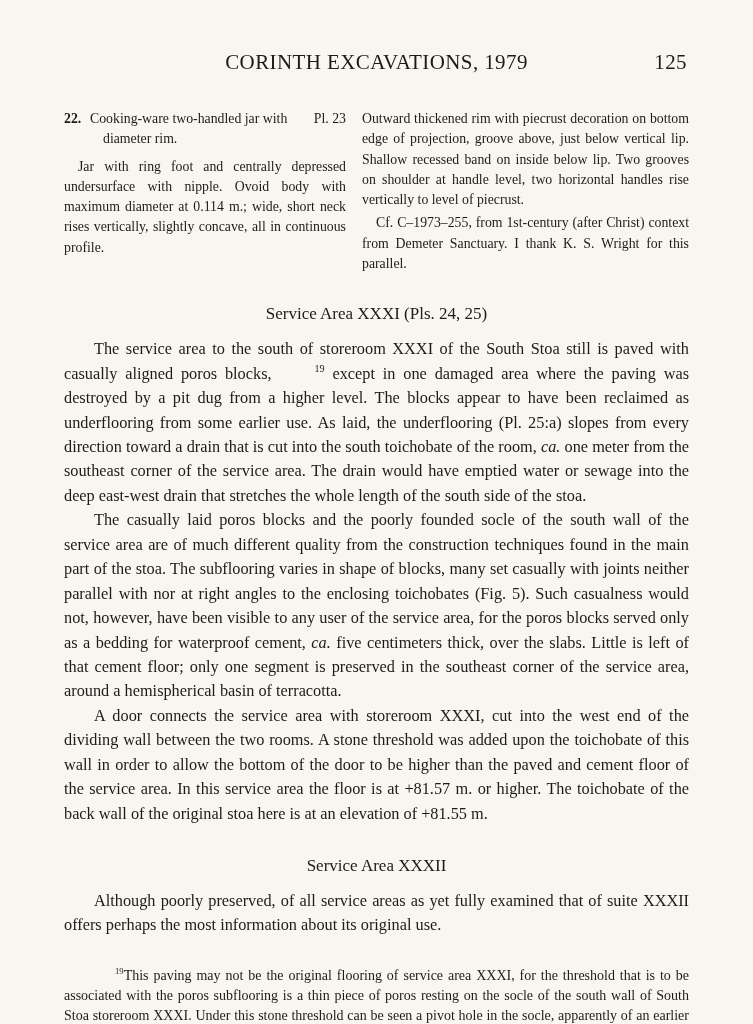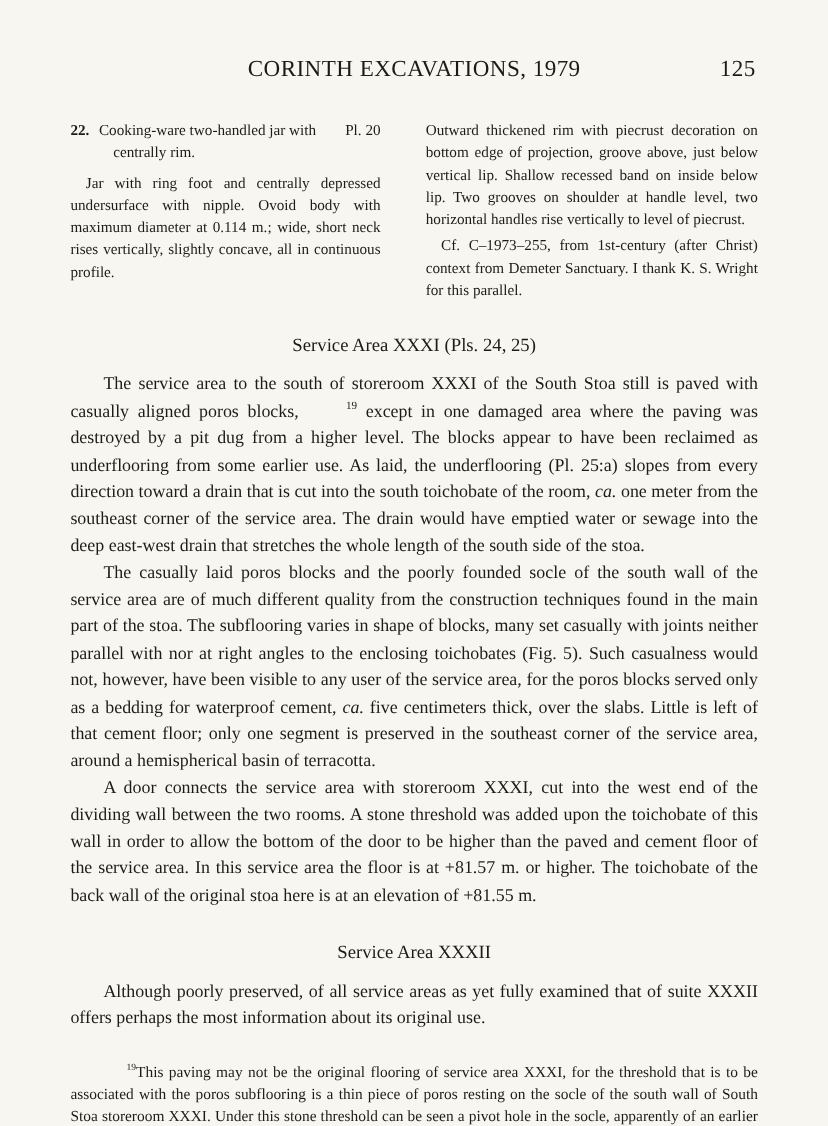--- a/index.html
+++ b/index.html
@@ -27,21 +27,21 @@
     margin-bottom: 34px;
   }
   .page-number {
     position: absolute;
     right: 2px;
     top: 0;
   }
   
   .catalog {
     display: flex;
-    gap: 41px;
+    gap: 16px;
     font-size: 13.8px;
     line-height: 1.47;
     text-align: justify;
   }
   .catalog-left  { flex: 0 0 282px; }
   .catalog-right { flex: 1; }
   .entry-head { display: flex; text-align: left; }
   .entry-number { width: 26px; flex: 0 0 26px; font-weight: bold; }
   .entry-title { flex: 1; }
   .entry-title-row { display: flex; justify-content: space-between; }
@@ -90,23 +90,23 @@
     <span class="page-number">125</span>
   </header>
 
   <section class="catalog">
     <div class="catalog-left">
       <div class="entry-head">
         <span class="entry-number">22.</span>
         <div class="entry-title">
           <div class="entry-title-row">
             <span>Cooking-ware two-handled jar with</span>
-            <span class="plate-ref">Pl. 20</span>
+            <span class="plate-ref">Pl. 23</span>
           </div>
-          <div class="entry-title-line2">centrally rim.</div>
+          <div class="entry-title-line2">diameter rim.</div>
         </div>
       </div>
       <p class="entry-desc">Jar with ring foot and centrally depressed undersurface with nipple. Ovoid body with maximum diameter at 0.114 m.; wide, short neck rises vertically, slightly concave, all in continuous profile.</p>
     </div>
     <div class="catalog-right">
       <p class="entry-cont">Outward thickened rim with piecrust decoration on bottom edge of projection, groove above, just below vertical lip. Shallow recessed band on inside below lip. Two grooves on shoulder at handle level, two horizontal handles rise vertically to level of piecrust.</p>
       <p class="entry-cf">Cf. C–1973–255, from 1st-century (after Christ) context from Demeter Sanctuary. I thank K. S. Wright for this parallel.</p>
     </div>
   </section>
 

